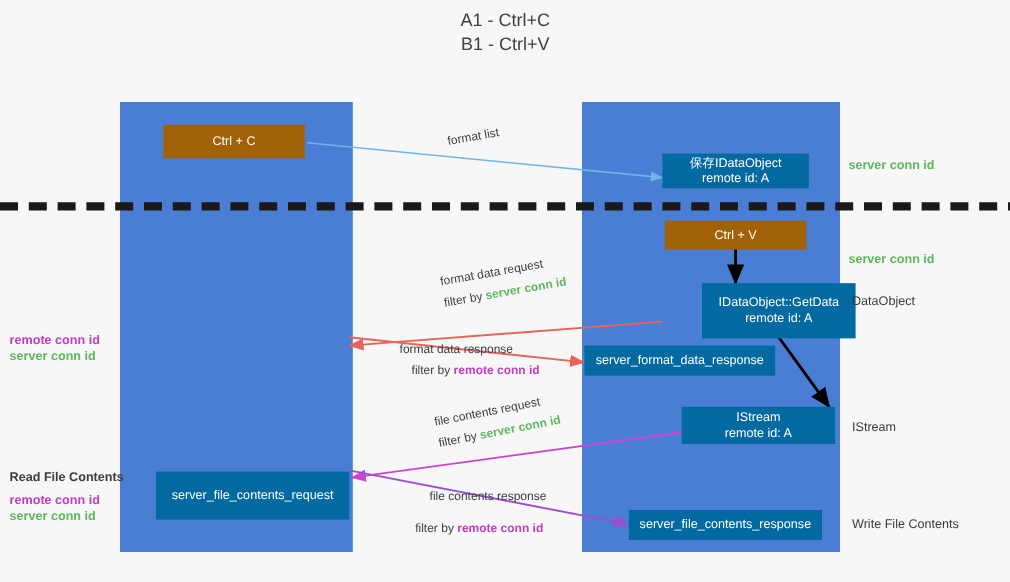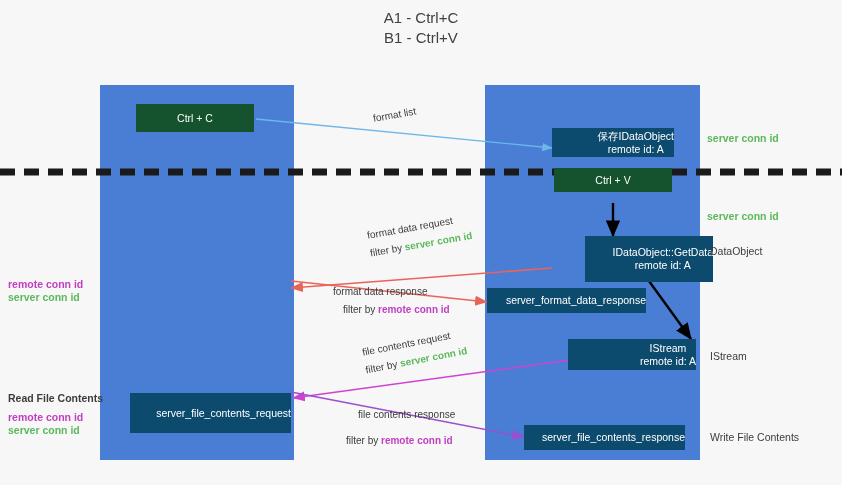--- a/index.html
+++ b/index.html
@@ -56,22 +56,22 @@
     display: flex;
     flex-direction: column;
     align-items: center;
     justify-content: center;
     color: #ffffff;
     font-size: 10.5px;
     line-height: 13px;
     text-align: center;
     white-space: pre-line;
   }
-  .box.green { background: #14532d; }
-  .box.orange { background: #0c4a6e; align-items: flex-end; }
+  .box.green { background: #a16207; }
+  .box.orange { background: #0369a1; }
 
   
   .lbl {
     font-size: 10.5px;
     line-height: 13px;
     white-space: pre-line;
   }
   .lbl.dark   { color: #3c3c3c; }
   .lbl.green  { color: #5cb85c; font-weight: bold; }
   .lbl.purple { color: #c13fc1; font-weight: bold; }
@@ -163,21 +163,21 @@
 
   <div class="abs box orange" style="left:130px; top:393px; width:161px; height:40px;">
     <span>server_file_contents_request</span>
   </div>
 
   <div class="abs box orange" style="left:552px; top:128px; width:122px; height:29px;">
     <span>保存IDataObject
 remote id: A</span>
   </div>
 
-  <div class="abs box green" style="left:554px; top:168px; width:118px; height:24px;">
+  <div class="abs box green" style="left:554px; top:184px; width:118px; height:24px;">
     <span>Ctrl + V</span>
   </div>
 
   <div class="abs box orange" style="left:585px; top:236px; width:128px; height:46px;">
     <span>IDataObject::GetData
 remote id: A</span>
   </div>
 
   <div class="abs box orange" style="left:487px; top:288px; width:159px; height:25px;">
     <span>server_format_data_response</span>

